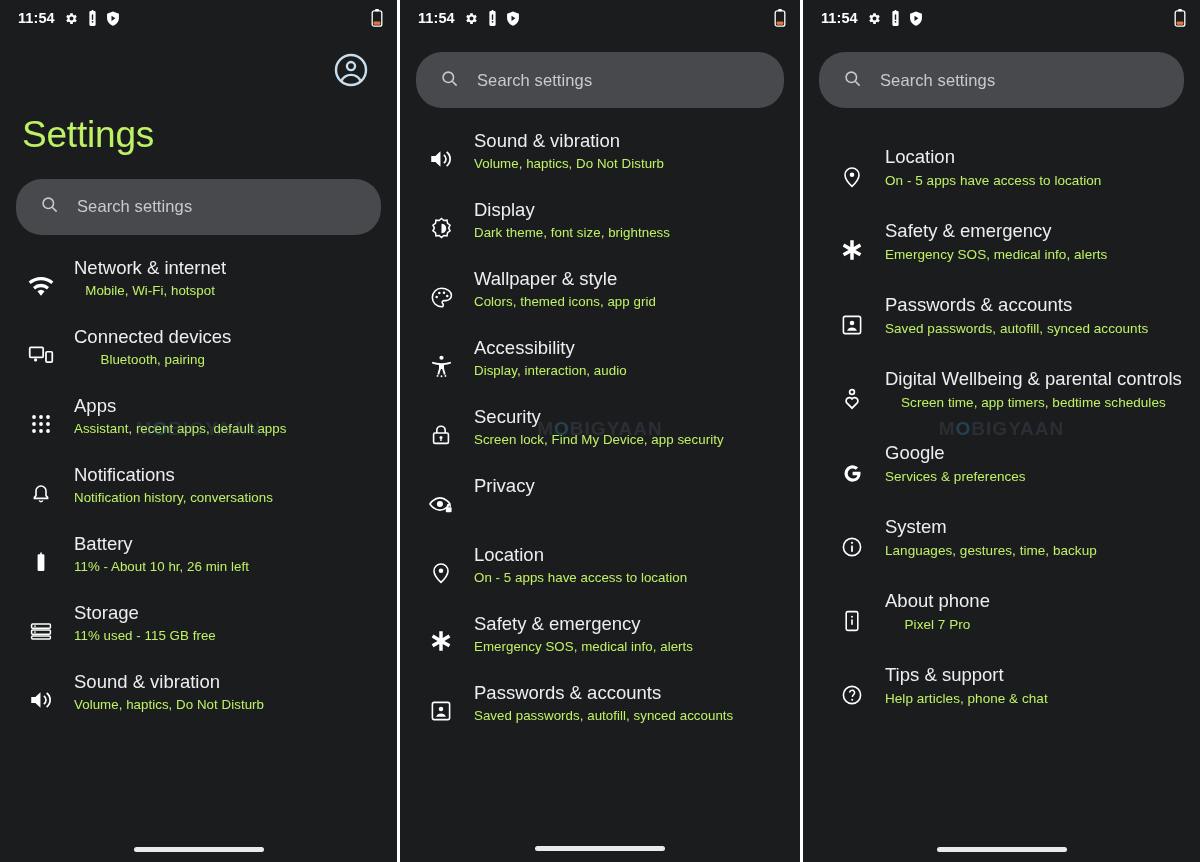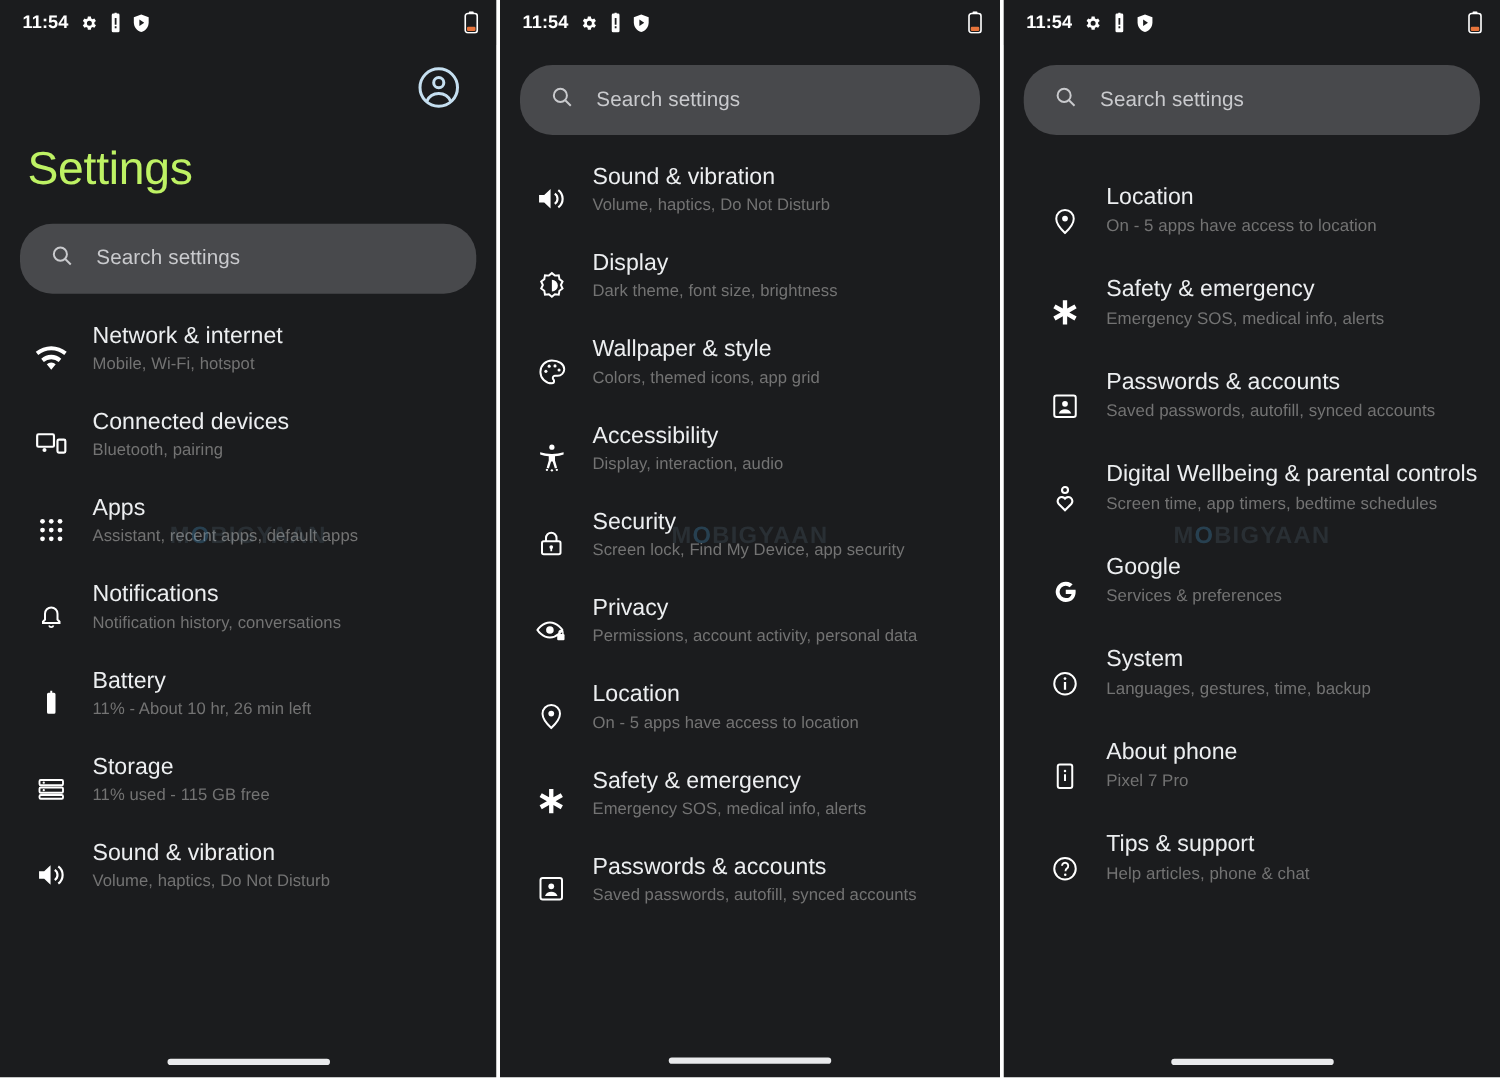--- a/index.html
+++ b/index.html
@@ -116,25 +116,26 @@
   .row .ttl {
     font-size: 18.5px;
     color: #eceef0;
     line-height: 1.32;
     letter-spacing: 0px;
     white-space: nowrap;
   }
   .row .ttl.wrap { white-space: normal; max-width: 255px; }
   .row .sub {
     font-size: 13.3px;
-    color: #737373;
+    color: #bef264;
     line-height: 1.42;
     margin-top: 2px;
     letter-spacing: .05px;
     white-space: nowrap;
+    text-align: center;
   }
   .p3 .row { min-height: 74px; padding-left: 28px; }
   .p3 .row .ttl { font-size: 18.5px; }
   .p3 .row .sub { font-size: 13.5px; }
   .p3 .row .ico { margin-top: 16px; }
 
   
   .navbar {
     position: absolute;
     left: 0; right: 0; bottom: 0;
@@ -443,21 +444,21 @@
       </div>
       <div class="row">
         <span class="ico">
             <svg width="26" height="26" viewBox="0 0 24 24" fill="none" stroke="#fff" stroke-width="1.5">
               <path d="M1.8 12S5.3 6.4 11 6.4 20.2 12 20.2 12 16.7 17.6 11 17.6 1.8 12 1.8 12z"></path>
               <circle cx="11" cy="12" r="2.8" fill="#fff" stroke="none"></circle>
               <rect x="16.4" y="15" width="5.4" height="4.6" rx=".8" fill="#fff" stroke="none"></rect>
               <path d="M17.8 15v-1.3a1.4 1.4 0 012.8 0V15" stroke-width="1.1"></path>
             </svg>
           </span>
-        <span class="txt"><span class="ttl">Privacy</span><span class="sub" style="display:block">Permissions, account activity, personal data</span></span>
+        <span class="txt"><span class="ttl">Privacy</span></span>
       </div>
       <div class="row">
         <span class="ico">
             <svg width="24" height="24" viewBox="0 0 24 24" fill="none" stroke="#fff" stroke-width="1.6">
               <path d="M12 21.4s7-6.6 7-11.4a7 7 0 00-14 0c0 4.8 7 11.4 7 11.4z"></path>
               <circle cx="12" cy="9.8" r="2.3" fill="#fff" stroke="none"></circle>
             </svg>
           </span>
         <span class="txt"><span class="ttl">Location</span><span class="sub" style="display:block">On - 5 apps have access to location</span></span>
       </div>

